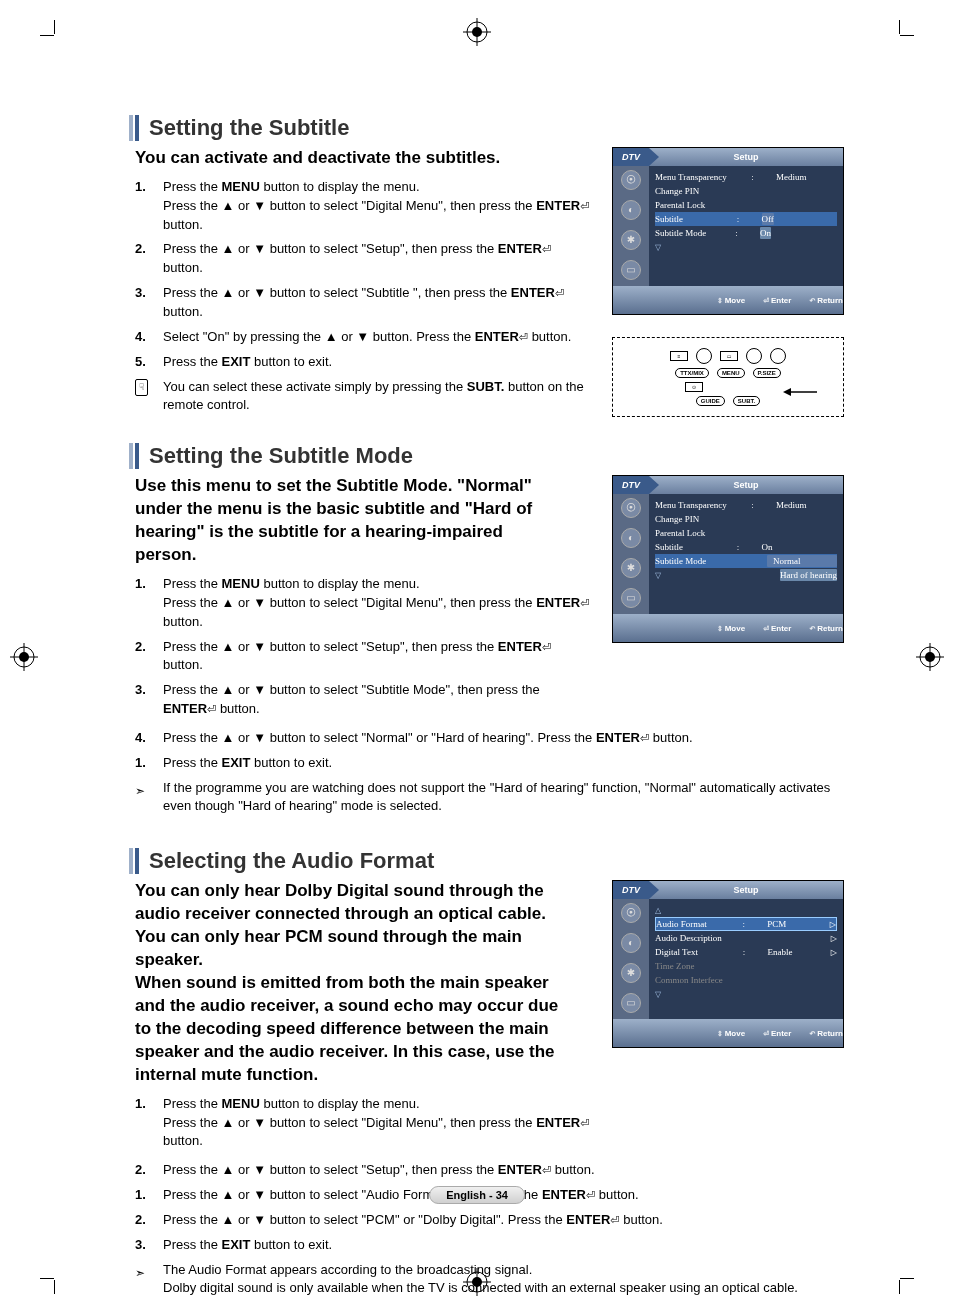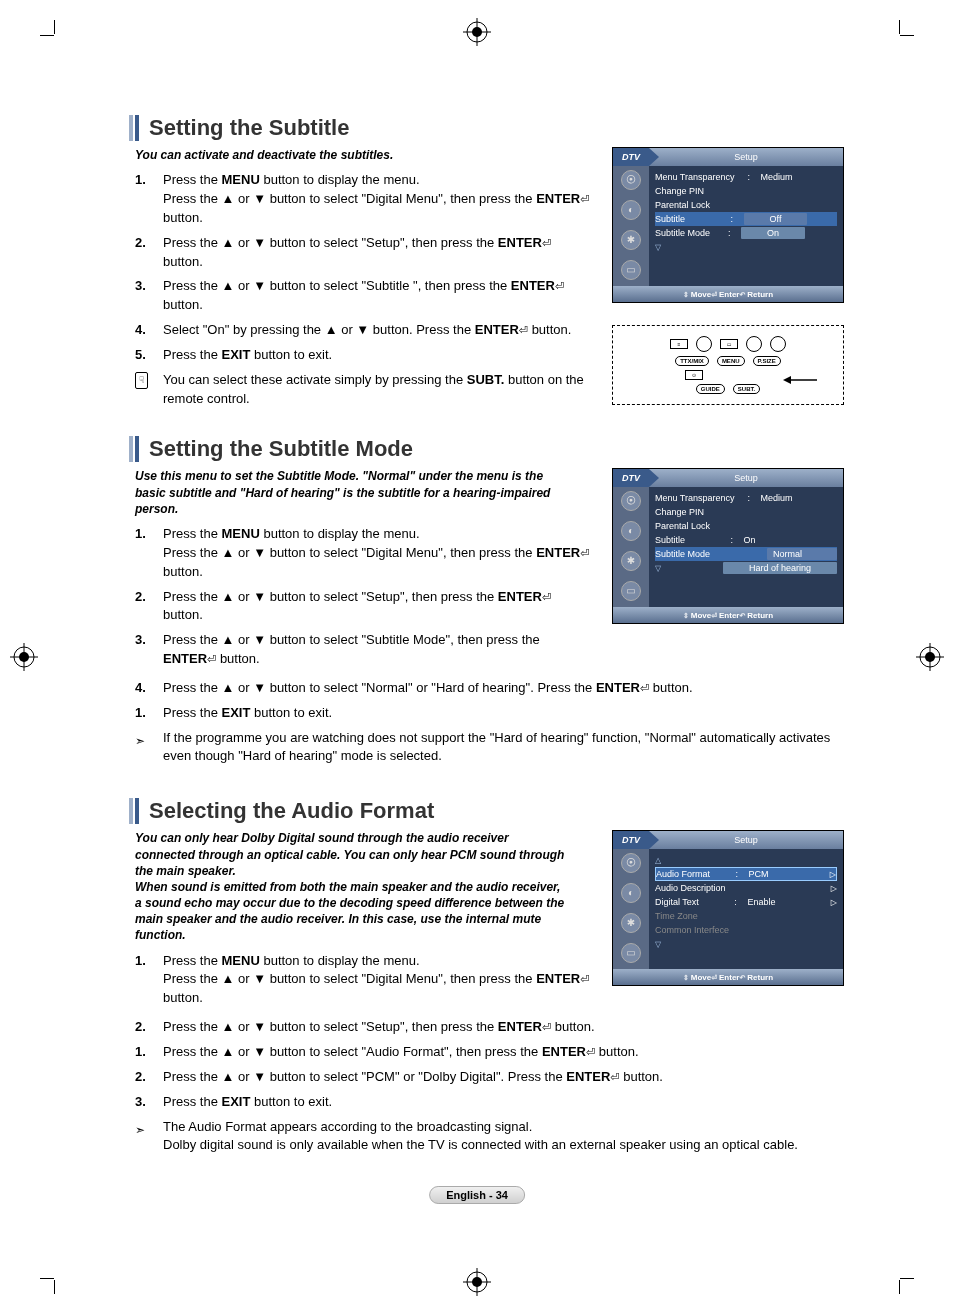--- a/index.html
+++ b/index.html
@@ -24,56 +24,56 @@
   .content { margin-top: 85px; margin-left: 80px; margin-right: 52px; }
 
   .section-title {
     font-size: 22px; font-weight: bold; color: #333;
     border-left: 4px solid #3a5a8a; padding-left: 10px; margin-bottom: 6px;
     position: relative;
   }
   .section-title::before{
     content:""; position:absolute; left:-10px; top:0; bottom:0; width:4px; background:#9fb0c9;
   }
-  .intro { font-weight: bold; font-size: 12px; line-height: 1.35; margin-bottom: 8px; max-width: 430px; font-style: italic; }
+  .intro { font-weight: bold; font-size: 17px; line-height: 1.35; margin-bottom: 8px; max-width: 430px; }
 
   .row { display: flex; gap: 20px; align-items: flex-start; margin-bottom: 22px; }
   .leftcol { flex: 1; }
   .rightcol { width: 235px; flex-shrink: 0; }
 
   ol.steps { list-style: none; counter-reset: step; }
   ol.steps > li.num { counter-increment: step; position: relative; padding-left: 28px; margin-bottom: 6px; line-height: 1.45; font-size: 13px; }
   ol.steps > li.num::before { content: counter(step) "."; font-weight: bold; position: absolute; left: 0; }
   .note-line { position: relative; padding-left: 28px; margin-bottom: 6px; line-height: 1.45; font-size: 13px; }
   .note-icon { position: absolute; left: 0; top: 1px; display:inline-block; border:1px solid #000; border-radius:2px; font-size:9px; padding:1px 3px; }
   .arrow-icon { position: absolute; left: 0; top: 4px; font-size: 12px; }
   .b { font-weight: bold; }
   .enter-glyph { font-size: 11px; }
 
   
   .osd { width: 232px; border:1px solid #000; background:#4a5a75; font-size:9px; color:#fff; }
   .osd-header { display:flex; height:18px; }
   .osd-dtv { background:#3a5a8a; width:36px; display:flex; align-items:center; justify-content:center; color:#fff; font-weight:bold; font-style:italic; font-size:9px; }
-  .osd-title { flex:1; background:linear-gradient(#9db0c9,#6a7f9f); display:flex; align-items:center; justify-content:center; font-weight:normal; color:#fff; position:relative; }
+  .osd-title { flex:1; background:linear-gradient(#9db0c9,#6a7f9f); display:flex; align-items:center; justify-content:center; font-weight:bold; color:#fff; position:relative; }
   .osd-title::before,.osd-title::after{content:"";position:absolute;top:0;width:0;height:0;border-top:9px solid transparent;border-bottom:9px solid transparent;}
   .osd-title::before{left:0;border-left:10px solid #3a5a8a;}
   .osd-body { display:flex; min-height:120px; }
   .osd-icons { width:36px; background:#5a6a85; display:flex; flex-direction:column; align-items:center; padding-top:4px; gap:10px; }
   .osd-icons span { display:block; width:20px; height:20px; border-radius:50%; background:#7a8aa5; border:1px solid #aaa; font-size:10px; text-align:center; line-height:18px; color:#ddd; }
   .osd-list { flex:1; background:#2a3a55; padding:4px 6px; }
-  .osd-row { display:flex; align-items:center; height:14px; gap:8px; }
+  .osd-row { display:flex; align-items:center; height:14px; gap:20px;font-family:Liberation Serif, serif; }
   .osd-row.dim { color:#888; }
   .osd-label { flex:0 0 auto; }
   .osd-val { }
-  .osd-pill { background:#8a98ac; color:#fff; padding:0 26px; border-radius:1px; font-size:9px; display:inline-block; line-height:12px; }
+  .osd-pill { background:#8a98ac; color:#fff; padding:0 0; border-radius:1px; font-size:9px; display:inline-block; line-height:12px; }
   .osd-hl { background:#3a6aaa; }
   .osd-hl .osd-pill { background:#5a7aaa; }
   .osd-tri { font-size:8px; color:#a0bde0; }
   .osd-arrow { color:#fff; font-size:8px; margin-left:auto; }
-  .osd-footer { background:linear-gradient(#9db0c9,#5a6f8f); height:16px; display:flex; align-items:center; justify-content:center; color:#fff; font-size:8px; font-weight:bold; }
+  .osd-footer { background:linear-gradient(#9db0c9,#5a6f8f); height:28px; display:flex; align-items:center; justify-content:flex-end; gap:18px; color:#fff; font-size:8px; font-weight:bold; }
   .osd-footer span::before{ content:"◆ "; font-size:7px; opacity:.8;}
   .osd-footer .mv::before{ content:"⇕ ";}
   .osd-footer .en::before{ content:"⏎ ";}
   .osd-footer .rt::before{ content:"↶ ";}
 
   .osd-submenu { margin-left:auto; display:flex; flex-direction:column; gap:1px;}
   .osd-submenu .osd-pill { padding:0 6px; min-width:70px; text-align:left;}
 
   
   .remote-box { border:1px dashed #000; padding:10px 8px 8px 8px; width:232px; height:80px; position:relative; }

